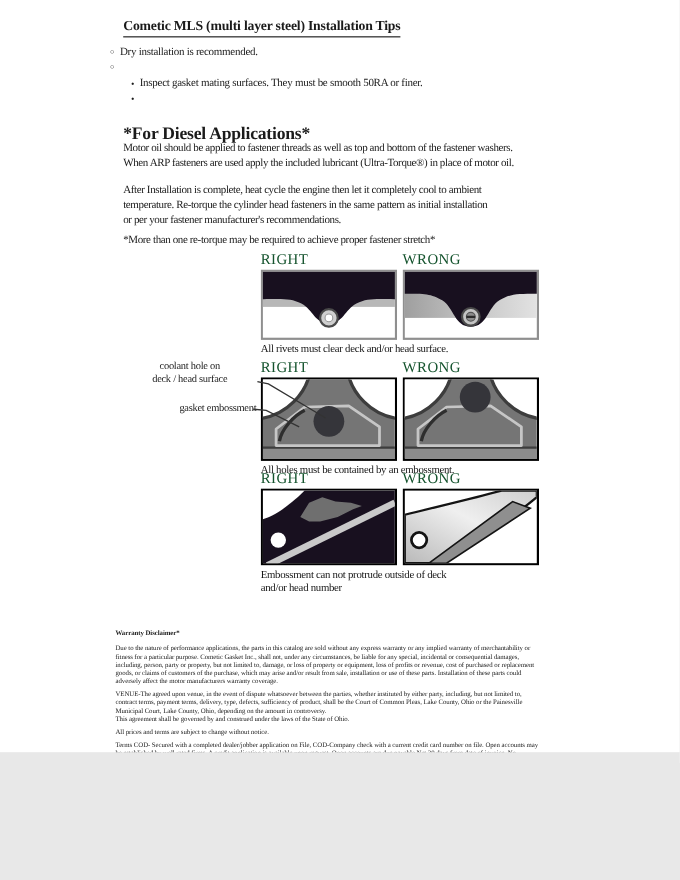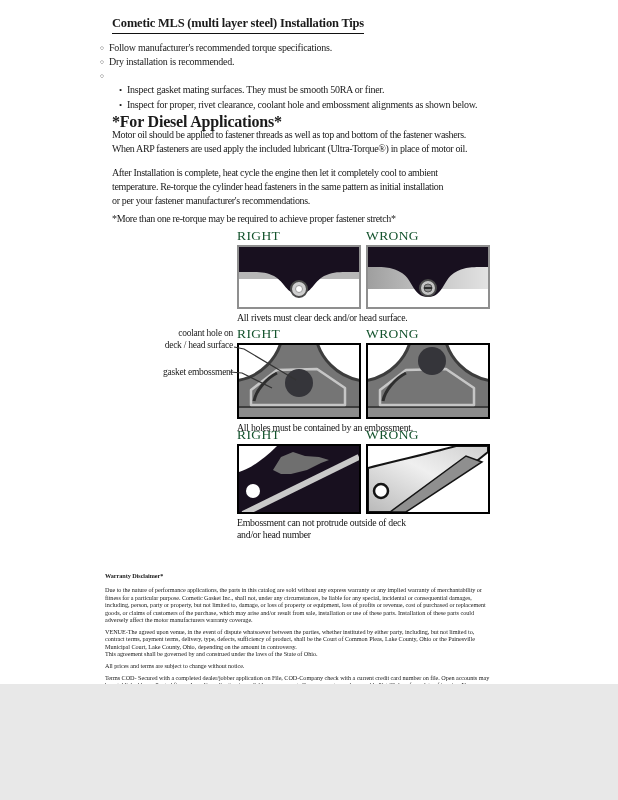--- a/index.html
+++ b/index.html
@@ -33,56 +33,51 @@
   .pair3{left:237px;top:427px;}
   .hdr-row{display:flex;width:253px;}
   .hdr{width:124px;text-align:left;font-size:13.5px;letter-spacing:0.4px;color:#14532d;}
   .hdr + .hdr{margin-left:5px;}
   .box-row{display:flex;margin-top:1px;}
   .box-row svg{display:block;}
   .box-row svg + svg{margin-left:5px;}
   .caption{font-size:9.8px;letter-spacing:-0.25px;color:#151515;margin-top:3px;white-space:pre-line;line-height:12px;}
   .indent{margin-left:125px;}
   
-  .callouts{position:absolute;left:0;top:2px;width:121px;text-align:right;font-size:9.5px;line-height:11.5px;letter-spacing:-0.25px;}
+  .callouts{position:absolute;left:0;top:2px;width:121px;text-align:center;font-size:9.5px;line-height:11.5px;letter-spacing:-0.25px;}
   .co-embossment{position:absolute;left:0;top:41px;width:121px;text-align:right;font-size:9.5px;letter-spacing:-0.25px;}
   .leader-svg{position:absolute;left:0;top:0;pointer-events:none;}
   
   .disclaimer{position:absolute;left:105px;top:572px;width:470px;font-size:6.2px;line-height:7.4px;letter-spacing:-0.05px;color:#222;}
   .disclaimer .d-h{font-weight:bold;margin-bottom:7px;}
   .disclaimer .d-p{margin-bottom:4.5px;white-space:pre-line;}
   
   .footer-code{position:absolute;left:387px;top:751px;font-size:13.5px;letter-spacing:0.2px;color:#1b1b1b;}
 </style>
 </head>
 <body>
 
 <div class="page">
 
   <div class="doc-title">Cometic MLS (multi layer steel) Installation Tips</div>
 
   <div class="bullets">
     <div class="b-row">
       <span class="b-mark">○</span>
-      <span>Follow manufacturer's recommended torque specifications.</span>
-    </div>
-    <div class="b-row">
-      <span class="b-mark">○</span>
       <span>Dry installation is recommended.</span>
     </div>
     <div class="b-row">
       <span class="b-mark">○</span>
     </div>
     <div class="b-row sub">
       <span class="b-mark">•</span>
       <span>Inspect gasket mating surfaces.  They must be smooth 50RA or finer.</span>
     </div>
     <div class="b-row sub">
       <span class="b-mark">•</span>
-      <span>Inspect for proper, rivet clearance, coolant hole and embossment alignments as shown below.</span>
     </div>
   </div>
 
   <div class="diesel-h">*For Diesel Applications*</div>
   <div class="para p1">Motor oil should be applied to fastener threads as well as top and bottom of the fastener washers.
 When ARP fasteners are used apply the included lubricant (Ultra-Torque®) in place of motor oil.</div>
   <div class="para p2">After Installation is complete, heat cycle the engine then let it completely cool to ambient
 temperature. Re-torque the cylinder head fasteners in the same pattern as initial installation
 or per your fastener manufacturer's recommendations.</div>
   <div class="para p3">*More than one re-torque may be required to achieve proper fastener stretch*</div>

